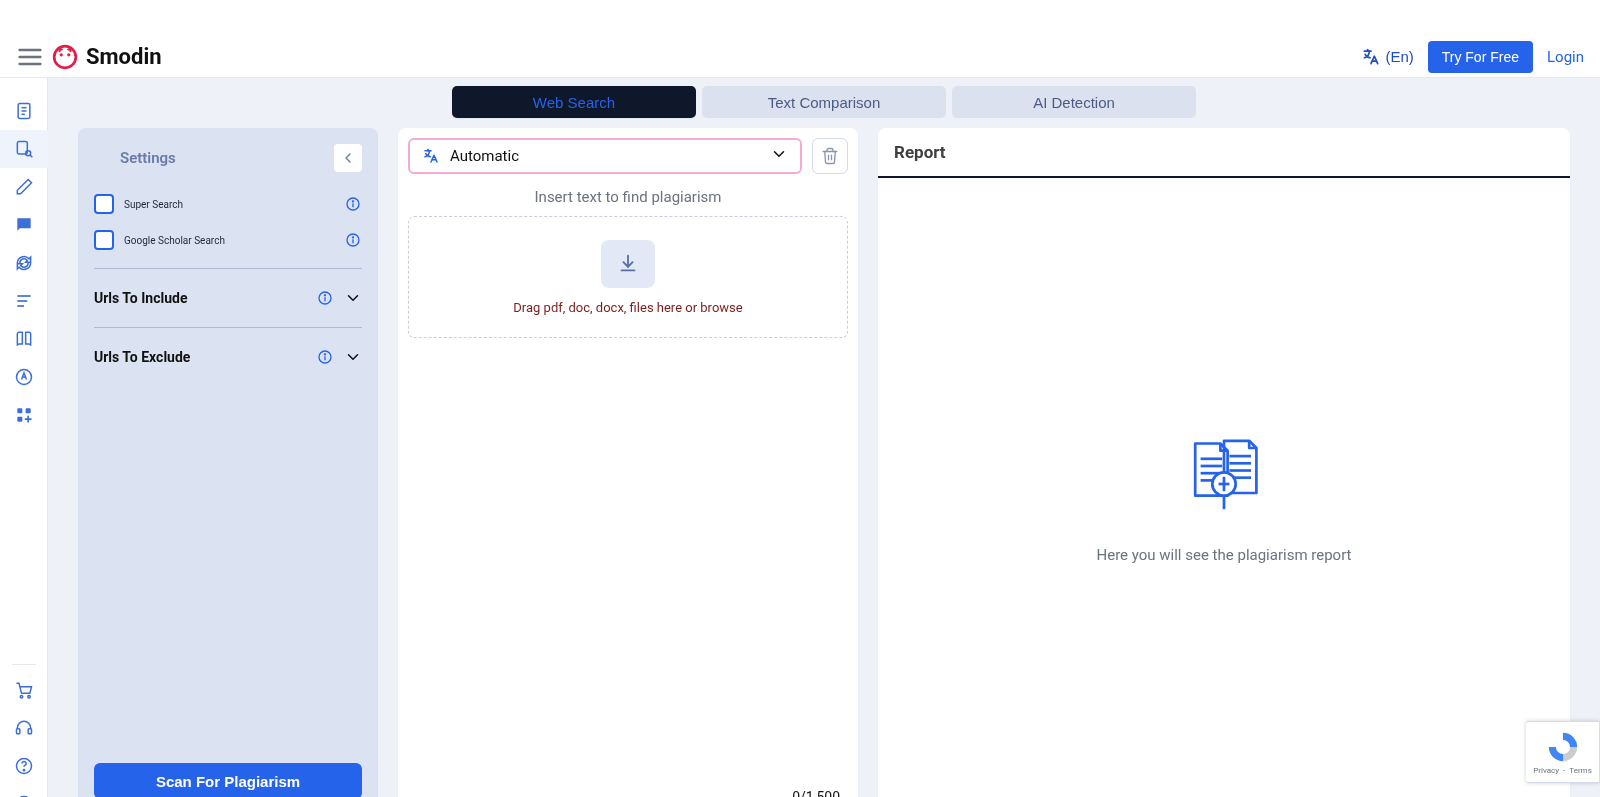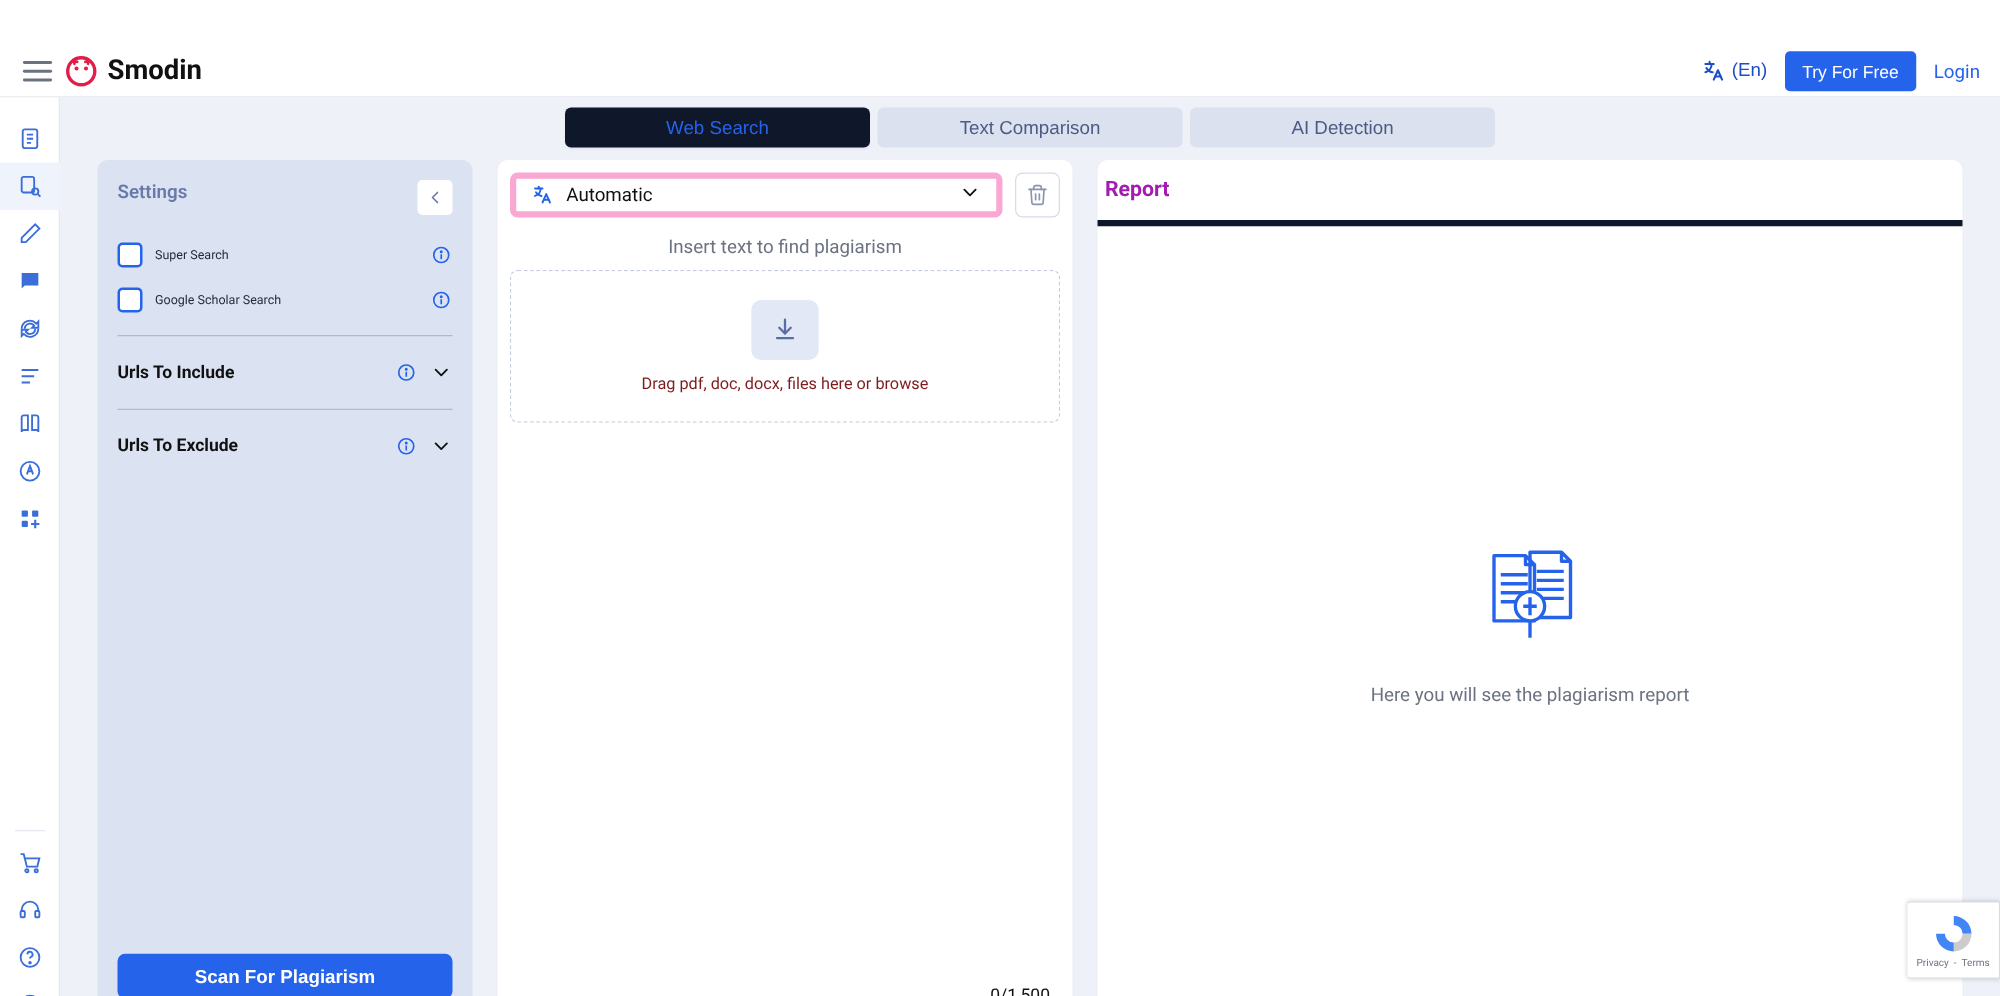--- a/index.html
+++ b/index.html
@@ -89,21 +89,21 @@
     flex:1;display:flex;gap:20px;padding:0 30px 18px 30px;overflow:hidden;
   }
 
   
   .settings-panel {
     width:300px;background:#dbe3f3;border-radius:8px;
     display:flex;flex-direction:column;padding:16px 16px 16px 16px;
     position:relative;
   }
   .settings-header {
-    display:flex;align-items:flex-start;justify-content:space-between;margin-bottom:14px;
+    display:flex;align-items:center;justify-content:space-between;margin-bottom:14px;margin-left:26px;
   }
   .settings-title { color:#6a7aa8;font-weight:600;font-size:15px; }
   .collapse-btn {
     width:28px;height:28px;background:#fff;border-radius:4px;border:none;
     display:flex;align-items:center;justify-content:center;cursor:pointer;color:#6a7aa8;
   }
   .check-row {
     display:flex;align-items:center;gap:10px;padding:8px 0;
   }
   .check-box {
@@ -128,21 +128,21 @@
   }
 
   
   .input-panel {
     width:460px;background:#fff;border-radius:8px;display:flex;flex-direction:column;
     padding:10px 10px 6px 10px;
     box-shadow:0 1px 2px rgba(0,0,0,0.03);
   }
   .lang-row { display:flex;gap:10px;align-items:center; }
   .lang-select {
-    flex:1;height:36px;border:5px solid #f9a8d4;border-radius:6px;
+    flex:1;height:36px;border:2px solid #f9a8d4;border-radius:6px;
     display:flex;align-items:center;padding:0 12px;gap:10px;cursor:pointer;
     color:#111;font-size:15px;position:relative;
   }
   .lang-select svg.lead { width:18px;height:18px;color:#2563eb; }
   .lang-select .chev { margin-left:auto;color:#111; }
   .trash-btn {
     width:36px;height:36px;border:1px solid #d5dbe8;border-radius:6px;background:#fff;
     display:flex;align-items:center;justify-content:center;cursor:pointer;color:#8b95ad;
   }
   .insert-prompt {
@@ -163,22 +163,22 @@
     margin-top:auto;display:flex;justify-content:flex-end;padding:6px 8px 4px;
     font-size:14px;color:#111;
   }
 
   
   .report-panel {
     flex:1;background:#fff;border-radius:8px;display:flex;flex-direction:column;
     box-shadow:0 1px 2px rgba(0,0,0,0.03);
   }
   .report-header {
-    padding:14px 6px;font-weight:700;font-size:17px;color:#a21caf;
-    border-bottom:5px solid #0f172a;
+    padding:14px 16px;font-weight:700;font-size:17px;color:#404040;
+    border-bottom:2px solid #0f172a;
   }
   .report-body {
     flex:1;display:flex;flex-direction:column;align-items:center;justify-content:center;
     gap:22px;
   }
   .report-illustration svg { width:90px;height:90px;color:#2563eb; }
   .report-placeholder { color:#6b7280;font-size:15px; }
 
   
   .recaptcha-badge {

